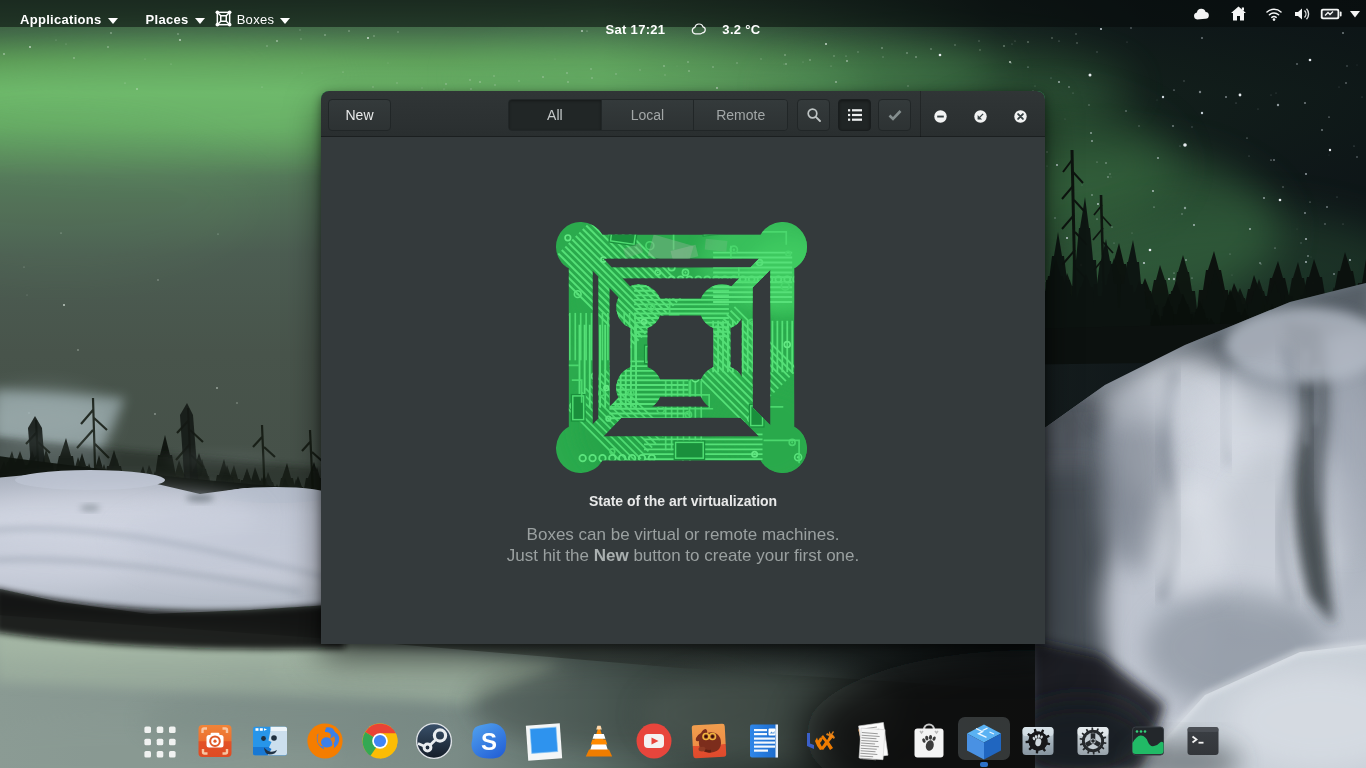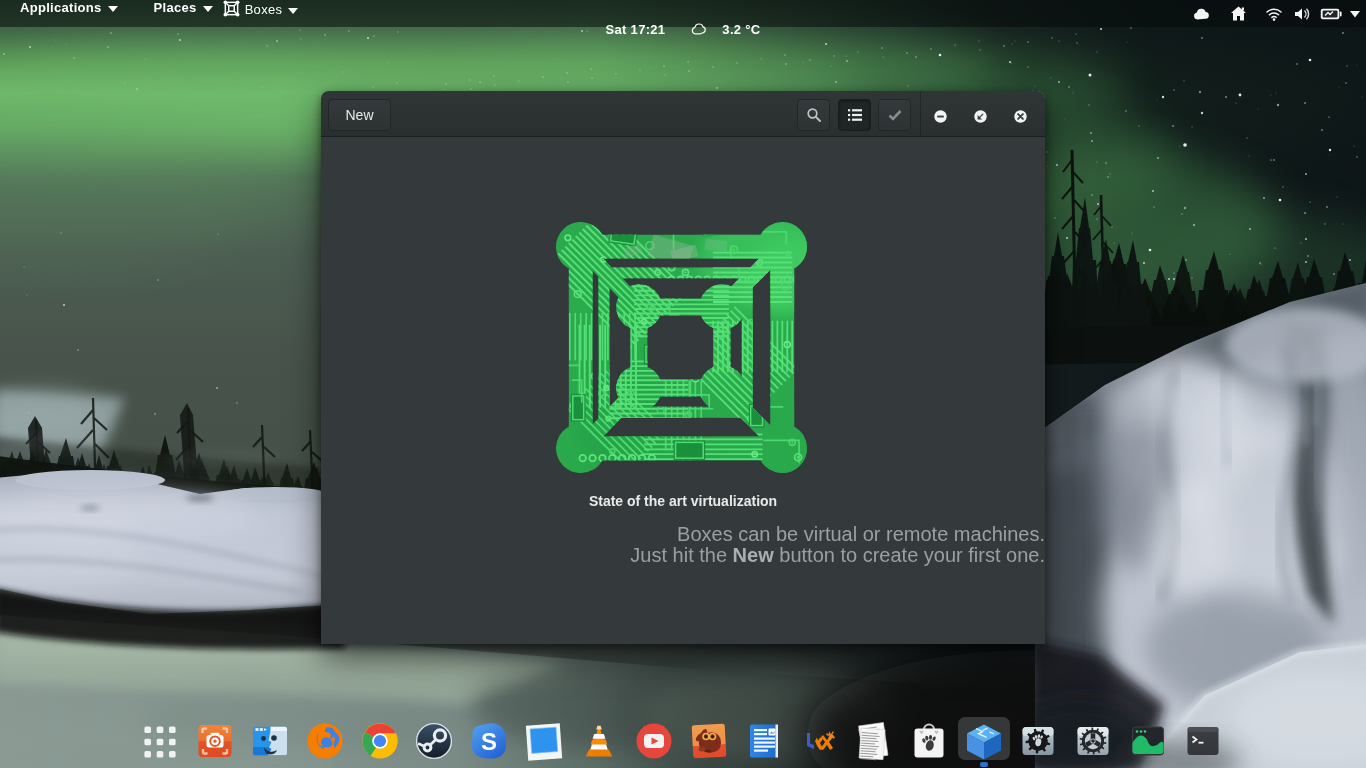--- a/index.html
+++ b/index.html
@@ -1,39 +1,39 @@
 <!DOCTYPE html>
 <html><head><meta charset="utf-8"><title>d</title><style>
 *{margin:0;padding:0;box-sizing:border-box}
 html,body{width:1366px;height:768px;overflow:hidden;background:#20262a;font-family:"Liberation Sans",sans-serif}
 #stage{position:relative;width:1366px;height:768px;overflow:hidden}
 #wall{position:absolute;left:0;top:0}
 #topbar{position:absolute;left:0;top:0;width:1366px;height:27px;background:rgba(5,9,9,0.52);color:#fff;font-size:13px;letter-spacing:0.3px;display:flex;align-items:center;z-index:30}
-.tb-left{position:absolute;left:20px;top:0;height:27px;display:flex;align-items:flex-start}
+.tb-left{position:absolute;left:20px;top:0;height:27px;display:flex;align-items:flex-end}
 .tb-center{position:absolute;left:0;right:0;top:16px;height:27px;display:flex;align-items:center;justify-content:center;color:#fff}
 .tb-right{position:absolute;right:5px;top:0;height:27px;display:flex;align-items:center}
 .tbi{display:inline-flex;align-items:center}
 #win{position:absolute;left:321px;top:91px;width:724px;height:553px;border-radius:8px 8px 0 0;z-index:10;background:#22c55e;
  box-shadow:0 14px 34px rgba(0,0,0,0.55), 0 3px 10px rgba(0,0,0,0.45);}
 #hdr{position:absolute;left:0;top:0;width:724px;height:46px;border-radius:8px 8px 0 0;
  background:linear-gradient(#303536,#2b3031 80%,#292e2f);border-bottom:1px solid #1b1f20}
 #body{position:absolute;left:0;top:46px;width:724px;height:507px;background:#343a3c}
 .btn{position:absolute;top:8px;height:32px;background:linear-gradient(#343a3b,#2d3233);border:1px solid #212627;border-radius:4px;color:#e8eaea;font-size:14px;display:flex;align-items:center;justify-content:center}
 #newbtn{left:7px;width:63px}
 .btn.sq{width:33px}
 .btn.pressed{background:#202525;border-color:#191d1e;box-shadow:inset 0 1px 3px rgba(0,0,0,0.4)}
 #segs{position:absolute;left:187px;top:8px;width:280px;height:32px;display:flex;border:1px solid #212627;border-radius:4px;overflow:hidden}
 .seg{width:93.4px;height:100%;display:flex;align-items:center;justify-content:center;font-size:14px;color:#a2a7a7;background:linear-gradient(#343a3b,#2d3233);border-right:1px solid #212627}
 .seg:last-child{border-right:none}
 .seg.active{background:#212626;color:#c4c8c8;box-shadow:inset 0 1px 3px rgba(0,0,0,0.35)}
 .vsep{position:absolute;left:599px;top:0;width:1px;height:46px;background:rgba(0,0,0,0.25)}
 .wc{position:absolute;top:18px;width:13px;height:13px}
 #logo{position:absolute;left:234px;top:80px;width:253px;height:261px}
 #btitle{position:absolute;left:0;top:356px;width:724px;text-align:center;color:#e8e9e9;font-size:14px;font-weight:700}
-#bsub{position:absolute;left:0;top:387px;width:724px;text-align:right;color:#9aa0a0;font-size:20px;line-height:21px}
+#bsub{position:absolute;left:0;top:387px;width:724px;text-align:center;color:#9aa0a0;font-size:17px;line-height:21px}
 #bsub b{color:#aab0b0}
 #dock{position:absolute;left:0;top:743px;width:1366px;height:25px;z-index:20}
 .di{position:absolute;top:-22px;width:40px;height:40px}
 </style></head>
 <body>
 <div id="stage">
 
 <svg id="wall" width="1366" height="768" viewBox="0 0 1366 768" preserveAspectRatio="none">
 <defs>
  <linearGradient id="sky" x1="0" y1="0" x2="0" y2="1">
@@ -610,20 +610,25 @@
 <polygon points="1030,640 1100,655 1165,705 1140,772 1030,772" fill="#14181a" opacity="0.85" filter="url(#b6)"></polygon>
           <ellipse cx="1080" cy="740" rx="70" ry="40" fill="#191e20" opacity="0.8" filter="url(#b12)"></ellipse>
 <ellipse cx="1185" cy="762" rx="55" ry="22" fill="#3a4245" opacity="0.5" filter="url(#b12)"></ellipse>
 </g>
 </g>
 </svg>
 
 <div id="win">
  <div id="hdr">
   <div class="btn" id="newbtn">New</div>
+  <div id="segs">
+    <div class="seg active">All</div>
+          <div class="seg">Local</div>
+          <div class="seg">Remote</div>
+  </div>
   <div class="btn sq" style="left:476px">
           <svg width="16" height="16" viewBox="0 0 16 16">
             <circle cx="6.5" cy="6.5" r="4.3" fill="none" stroke="#bfc5c5" stroke-width="1.7"></circle>
             <path d="M9.8,9.8 L14,14" stroke="#bfc5c5" stroke-width="1.9" stroke-linecap="round"></path>
           </svg>
         </div>
   <div class="btn sq pressed" style="left:517px">
           <svg width="16" height="16" viewBox="0 0 16 16">
             <g fill="#eef0f0">
               <rect x="1" y="2.2" width="2.2" height="2.2"></rect>
@@ -1005,21 +1010,21 @@
             </g>
 </svg></div>
    <div id="btitle">State of the art virtualization</div>
    <div id="bsub">Boxes can be virtual or remote machines.<br>Just hit the <b>New</b> button to create your first one.</div>
  </div>
 </div>
 
 <div id="topbar">
  <div class="tb-left">
   <span class="tb-item" style="font-weight:700">Applications<span style="display:inline-block;width:0;height:0;border-left:5px solid transparent;border-right:5px solid transparent;border-top:6px solid #fff;vertical-align:middle;margin-left:6px;"></span></span>
-  <span class="tb-item" style="margin-left:36px;font-weight:700">Places<span style="display:inline-block;width:0;height:0;border-left:5px solid transparent;border-right:5px solid transparent;border-top:6px solid #fff;vertical-align:middle;margin-left:6px;"></span></span>
+  <span class="tb-item" style="margin-left:28px;font-weight:700">Places<span style="display:inline-block;width:0;height:0;border-left:5px solid transparent;border-right:5px solid transparent;border-top:6px solid #fff;vertical-align:middle;margin-left:6px;"></span></span>
   <span class="tb-item" style="margin-left:10px;font-weight:400"><svg width="17" height="17" viewBox="0 0 16 16" style="vertical-align:-3px;margin-right:5px">
             <g fill="none" stroke="#fff" stroke-width="1.4">
 <rect x="2.2" y="2.2" width="11.6" height="11.6"></rect>
               <rect x="5.4" y="5.4" width="5.2" height="5.2"></rect>
 <path d="M2.2,2.2 L5.4,5.4 M13.8,2.2 L10.6,5.4 M2.2,13.8 L5.4,10.6 M13.8,13.8 L10.6,10.6"></path>
             </g>
 <g fill="#fff">
               <circle cx="2.2" cy="2.2" r="1.7"></circle>
               <circle cx="13.8" cy="2.2" r="1.7"></circle>
               <circle cx="2.2" cy="13.8" r="1.7"></circle>

